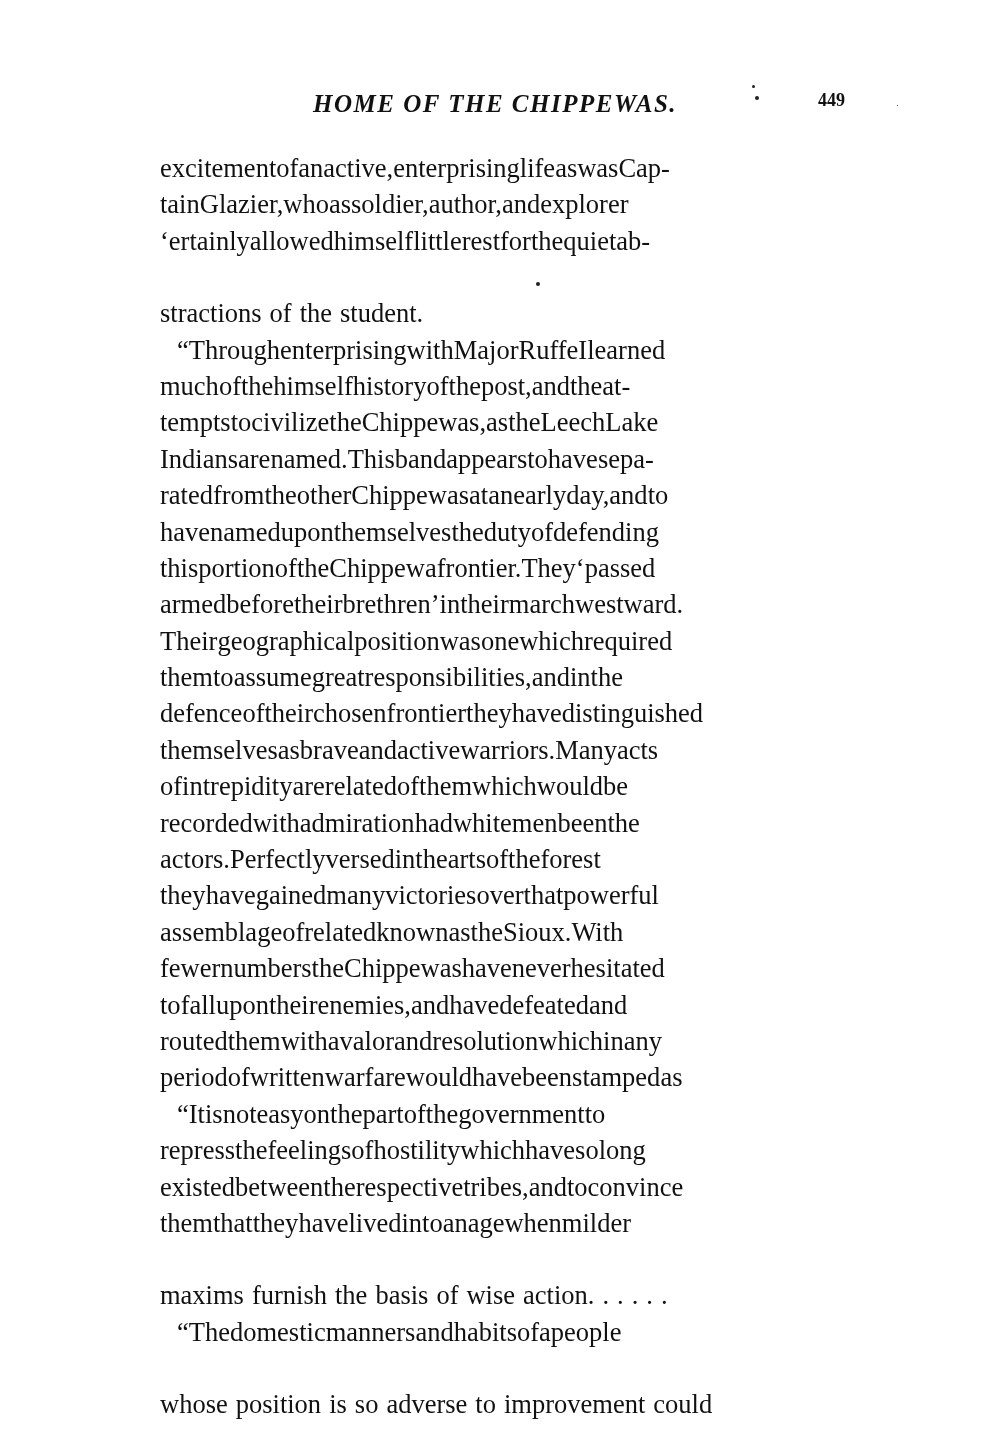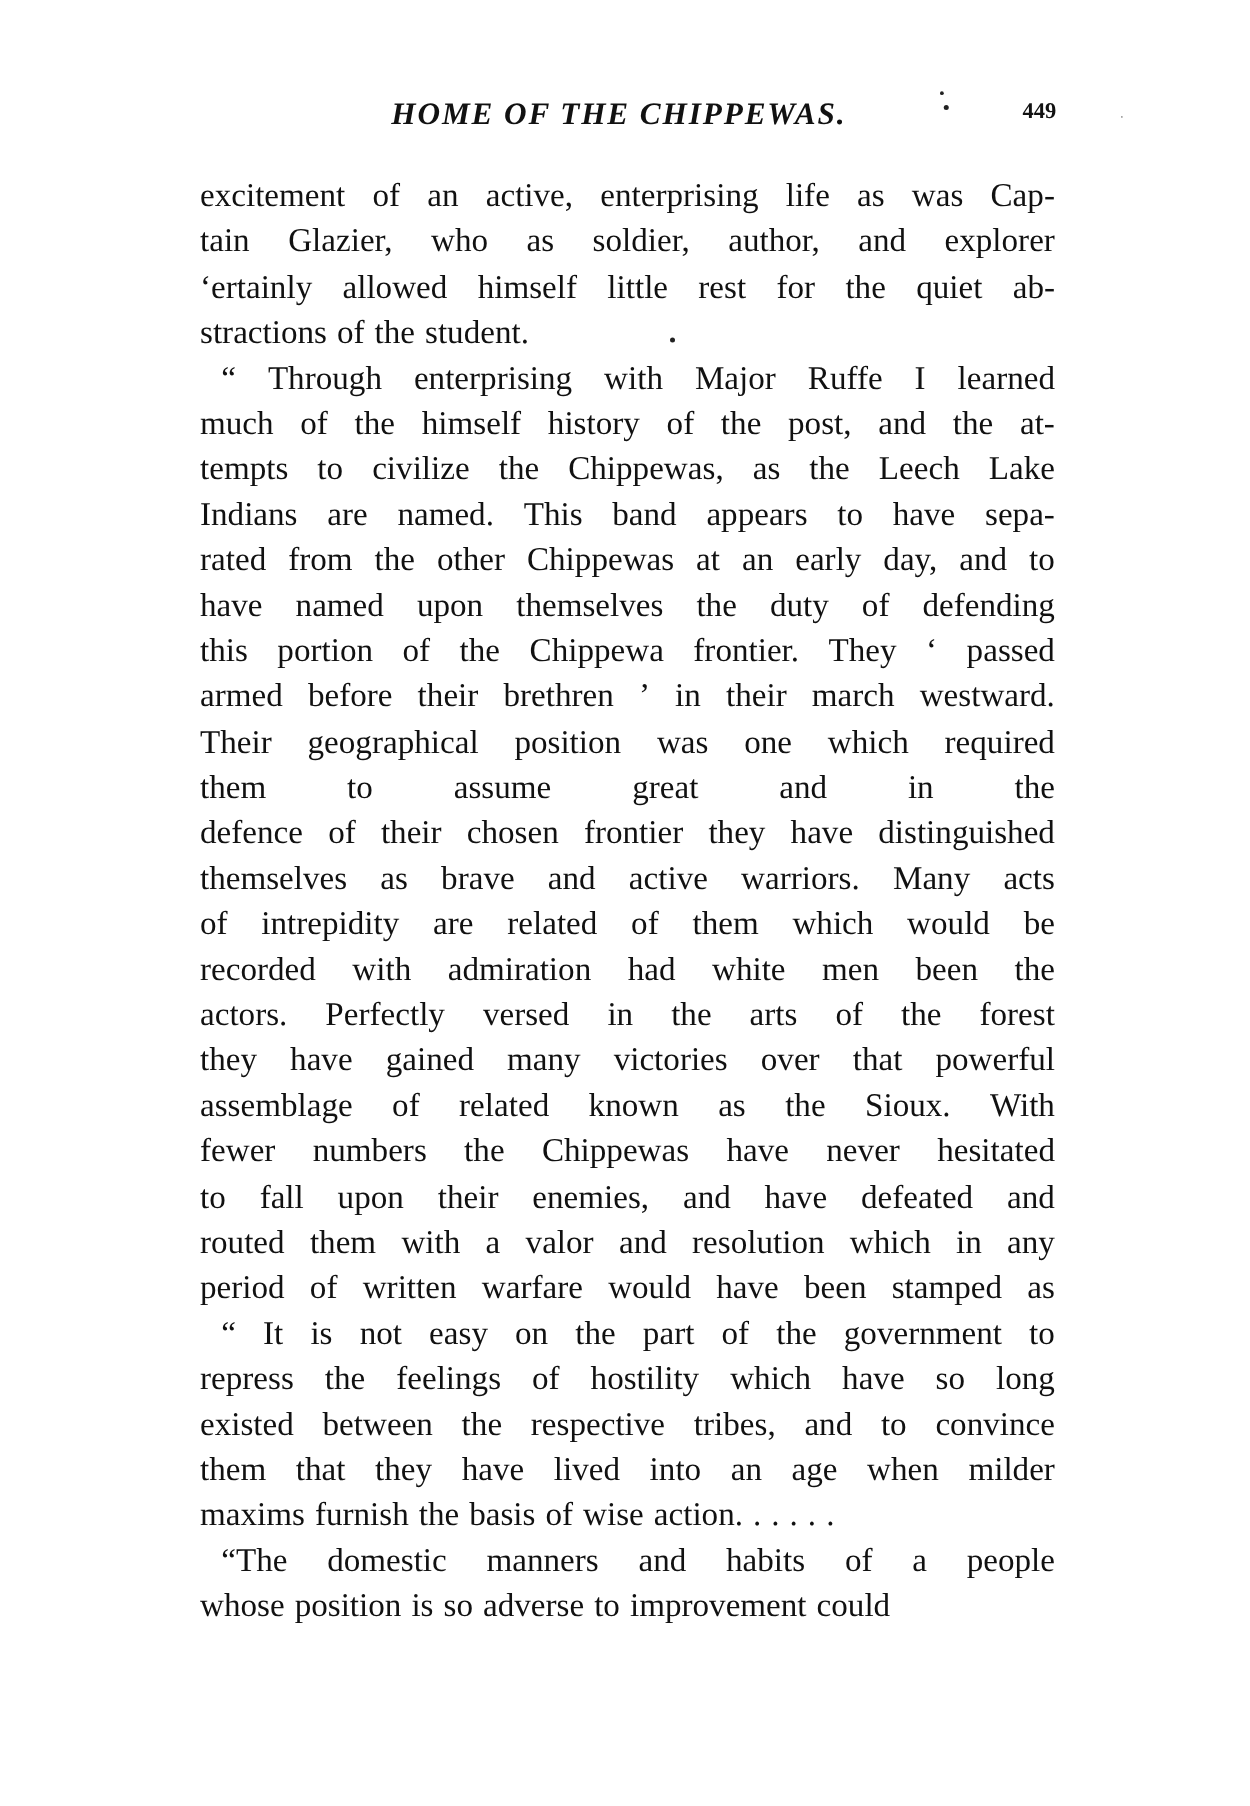--- a/index.html
+++ b/index.html
@@ -10,21 +10,21 @@
     body {
       width: 1000px;
       height: 1445px;
       position: relative;
       overflow: hidden;
       color: #111111;
       font-family: "Liberation Serif", "DejaVu Serif", serif;
     }
     .page {
       position: absolute;
-      left: 0; top: 0;
+      left: 0; top: 12px;
       width: 1000px;
       height: 1129px;
     }
     .running-head {
       position: absolute;
       top: 78px;
       left: 160px;
       width: 685px;
       height: 40px;
       font-size: 25px;
@@ -51,29 +51,30 @@
     }
     .body-text {
       position: absolute;
       left: 160px;
       top: 138px;
       width: 684px;
     }
     
     .jline {
       display: flex;
-      justify-content: space-between;
+      justify-content: flex-start;
       height: 36.4px;
       line-height: 36.4px;
       font-size: 26.5px;
       white-space: nowrap;
     }
     .jline.last {
       justify-content: flex-start;
       gap: 8px;
+      margin-top: 36px;
     }
     .jline.indent {
       padding-left: 17px;
     }
   </style>
 </head>
 <body>
 
 <div class="page">
 
@@ -226,20 +227,21 @@
           <span>was</span>
           <span>one</span>
           <span>which</span>
           <span>required</span>
         </div>
         <div class="jline">
           <span>them</span>
           <span>to</span>
           <span>assume</span>
           <span>great</span>
+          <span>responsibilities,</span>
           <span>and</span>
           <span>in</span>
           <span>the</span>
         </div>
         <div class="jline">
           <span>defence</span>
           <span>of</span>
           <span>their</span>
           <span>chosen</span>
           <span>frontier</span>

